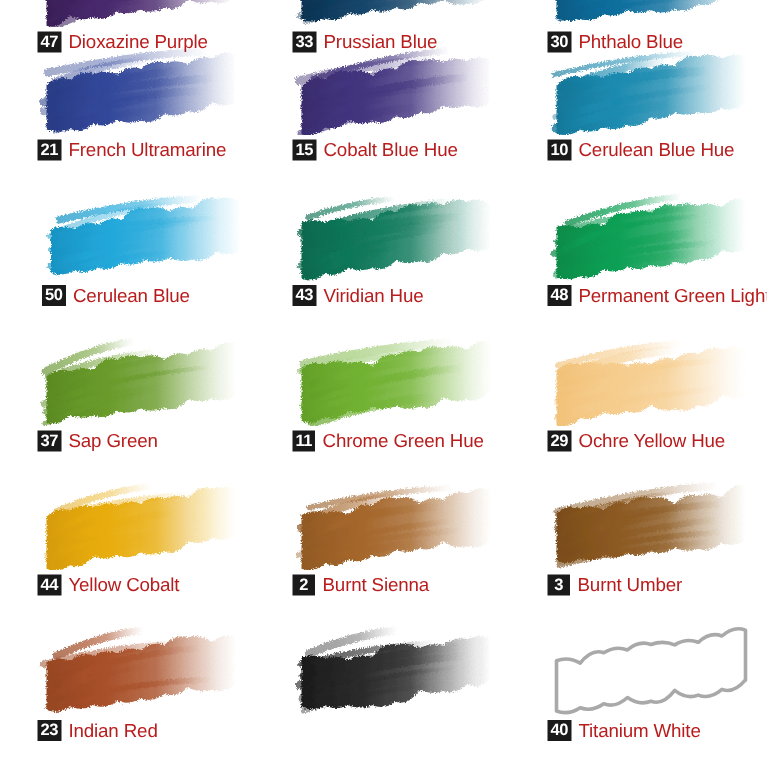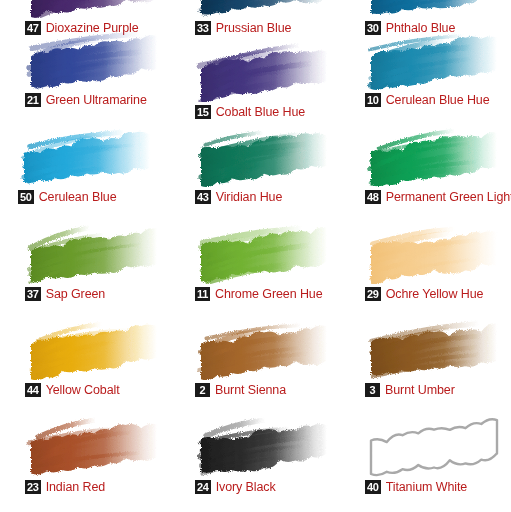--- a/index.html
+++ b/index.html
@@ -177,24 +177,24 @@
           <path d="M11.2 26.5 Q42.6 14.7 74.1 11.8" stroke="url(#g752856254)" stroke-width="5.1" fill="none" stroke-linecap="round" opacity="0.45" filter="url(#fg752856254)"></path>
           <path d="M11.7 35.0 Q54.8 22.2 98.0 18.8" stroke="url(#g752856254)" stroke-width="5.7" fill="none" stroke-linecap="round" opacity="0.68" filter="url(#fg752856254)"></path>
           <path d="M4.1 39.9 Q61.0 27.4 117.8 24.1" stroke="url(#g752856254)" stroke-width="5.5" fill="none" stroke-linecap="round" opacity="0.57" filter="url(#fg752856254)"></path>
           <path d="M4.2 46.2 Q57.8 34.9 111.3 32.3" stroke="url(#g752856254)" stroke-width="5.3" fill="none" stroke-linecap="round" opacity="0.44" filter="url(#fg752856254)"></path>
           <path d="M11.0 53.2 Q47.8 39.8 84.6 36.1" stroke="url(#g752856254)" stroke-width="5.7" fill="none" stroke-linecap="round" opacity="0.76" filter="url(#fg752856254)"></path>
           <path d="M11.8 58.7 Q48.5 47.4 85.1 44.8" stroke="url(#g752856254)" stroke-width="4.7" fill="none" stroke-linecap="round" opacity="0.41" filter="url(#fg752856254)"></path>
         </svg>
       </div>
       <div class="label-row">
         <span class="badge">21</span>
-        <span class="pname">Green Ultramarine</span>
-      </div>
-    </div>
-    <div class="swatch-cell" style="left: 195px; top: 40px;">
+        <span class="pname">French Ultramarine</span>
+      </div>
+    </div>
+    <div class="swatch-cell" style="left: 195px; top: 28px;">
       <div class="stroke-wrap">
         <svg width="152" height="62" viewBox="0 0 152 62">
           <defs>
             <linearGradient id="g628829151" x1="0" y1="0" x2="1" y2="0">
               <stop offset="0%" stop-color="#3a2c6e" stop-opacity="1"></stop>
               <stop offset="32%" stop-color="#44357f" stop-opacity="1"></stop>
               <stop offset="58%" stop-color="#44357f" stop-opacity="0.82"></stop>
               <stop offset="76%" stop-color="#44357f" stop-opacity="0.42"></stop>
               <stop offset="90%" stop-color="#44357f" stop-opacity="0.14"></stop>
               <stop offset="100%" stop-color="#44357f" stop-opacity="0"></stop>
@@ -244,21 +244,21 @@
           <path d="M5.3 50.1 Q56.5 35.0 107.7 30.4" stroke="url(#g143581152)" stroke-width="4.0" fill="none" stroke-linecap="round" opacity="0.42" filter="url(#fg143581152)"></path>
           <path d="M9.1 50.3 Q40.4 39.0 71.7 36.4" stroke="url(#g143581152)" stroke-width="5.5" fill="none" stroke-linecap="round" opacity="0.76" filter="url(#fg143581152)"></path>
           <path d="M5.7 57.7 Q43.5 45.3 81.4 42.0" stroke="url(#g143581152)" stroke-width="5.9" fill="none" stroke-linecap="round" opacity="0.80" filter="url(#fg143581152)"></path>
         </svg>
       </div>
       <div class="label-row">
         <span class="badge">10</span>
         <span class="pname">Cerulean Blue Hue</span>
       </div>
     </div>
-    <div class="swatch-cell" style="left: 18px; top: 125px;">
+    <div class="swatch-cell" style="left: 28px; top: 125px;">
       <div class="stroke-wrap">
         <svg width="152" height="62" viewBox="0 0 152 62">
           <defs>
             <linearGradient id="g645320177" x1="0" y1="0" x2="1" y2="0">
               <stop offset="0%" stop-color="#1894c4" stop-opacity="1"></stop>
               <stop offset="32%" stop-color="#23a8da" stop-opacity="1"></stop>
               <stop offset="58%" stop-color="#23a8da" stop-opacity="0.82"></stop>
               <stop offset="76%" stop-color="#23a8da" stop-opacity="0.42"></stop>
               <stop offset="90%" stop-color="#23a8da" stop-opacity="0.14"></stop>
               <stop offset="100%" stop-color="#23a8da" stop-opacity="0"></stop>
@@ -591,24 +591,20 @@
           <path d="M6.0 23.4 Q13.9 20.4 21.8 23.9 Q29.6 20.9 37.5 25.1 Q45.4 20.2 53.3 23.2 Q61.1 12.2 69.0 15.2 Q76.9 12.2 84.8 17.4 Q92.6 12.6 100.5 15.6 Q108.4 8.3 116.3 11.3 Q124.1 7.4 132.0 10.4 Q132.0 41.3 132.0 38.3 Q124.1 44.4 116.3 41.4 Q108.4 48.6 100.5 45.6 Q92.6 48.6 84.8 45.0 Q76.9 55.9 69.0 52.9 Q61.1 58.2 53.3 55.2 Q45.4 58.3 37.5 55.3 Q29.6 58.6 21.8 55.6 Q13.9 59.5 6.0 56.5 Z" fill="url(#g557400405)" filter="url(#fg557400405)"></path>
           <path d="M11.0 20.7 Q40.6 8.3 70.2 5.1" stroke="url(#g557400405)" stroke-width="5.4" fill="none" stroke-linecap="round" opacity="0.41" filter="url(#fg557400405)"></path>
           <path d="M5.9 27.6 Q50.1 16.4 94.2 13.7" stroke="url(#g557400405)" stroke-width="4.2" fill="none" stroke-linecap="round" opacity="0.69" filter="url(#fg557400405)"></path>
           <path d="M7.5 35.7 Q60.0 20.6 112.6 16.1" stroke="url(#g557400405)" stroke-width="5.8" fill="none" stroke-linecap="round" opacity="0.60" filter="url(#fg557400405)"></path>
           <path d="M4.8 41.7 Q59.3 26.6 113.8 22.1" stroke="url(#g557400405)" stroke-width="5.5" fill="none" stroke-linecap="round" opacity="0.61" filter="url(#fg557400405)"></path>
           <path d="M13.3 46.9 Q61.1 34.0 109.0 30.5" stroke="url(#g557400405)" stroke-width="3.1" fill="none" stroke-linecap="round" opacity="0.42" filter="url(#fg557400405)"></path>
           <path d="M7.0 50.6 Q45.6 40.0 84.1 37.8" stroke="url(#g557400405)" stroke-width="6.0" fill="none" stroke-linecap="round" opacity="0.47" filter="url(#fg557400405)"></path>
           <path d="M7.2 58.9 Q49.0 45.6 90.8 42.0" stroke="url(#g557400405)" stroke-width="3.4" fill="none" stroke-linecap="round" opacity="0.40" filter="url(#fg557400405)"></path>
         </svg>
       </div>
-      <div class="label-row">
-        <span class="badge">24</span>
-        <span class="pname">Ivory Black</span>
-      </div>
     </div>
     <div class="swatch-cell" style="left: 365px; top: 415px;">
       <div class="stroke-wrap">
         <svg width="152" height="62" viewBox="0 0 152 62">
           <path d="M6.0 25.5 Q13.9 22.5 21.8 27.1 Q29.6 17.2 37.5 20.2 Q45.4 15.3 53.3 18.3 Q61.1 11.7 69.0 14.7 Q76.9 11.7 84.8 14.9 Q92.6 10.2 100.5 13.2 Q108.4 6.0 116.3 9.0 Q124.1 2.1 132.0 5.1 Q132.0 41.3 132.0 38.3 Q124.1 47.6 116.3 44.6 Q108.4 51.4 100.5 48.4 Q92.6 51.4 84.8 45.3 Q76.9 55.5 69.0 52.5 Q61.1 55.5 53.3 50.0 Q45.4 57.2 37.5 54.2 Q29.6 59.8 21.8 56.8 Q13.9 62.0 6.0 59.0 Z" fill="none" stroke="#9a9a9a" stroke-width="2.4" stroke-linejoin="round" stroke-linecap="round" opacity="0.85"></path>
         </svg>
       </div>
       <div class="label-row">
         <span class="badge">40</span>
         <span class="pname">Titanium White</span>

